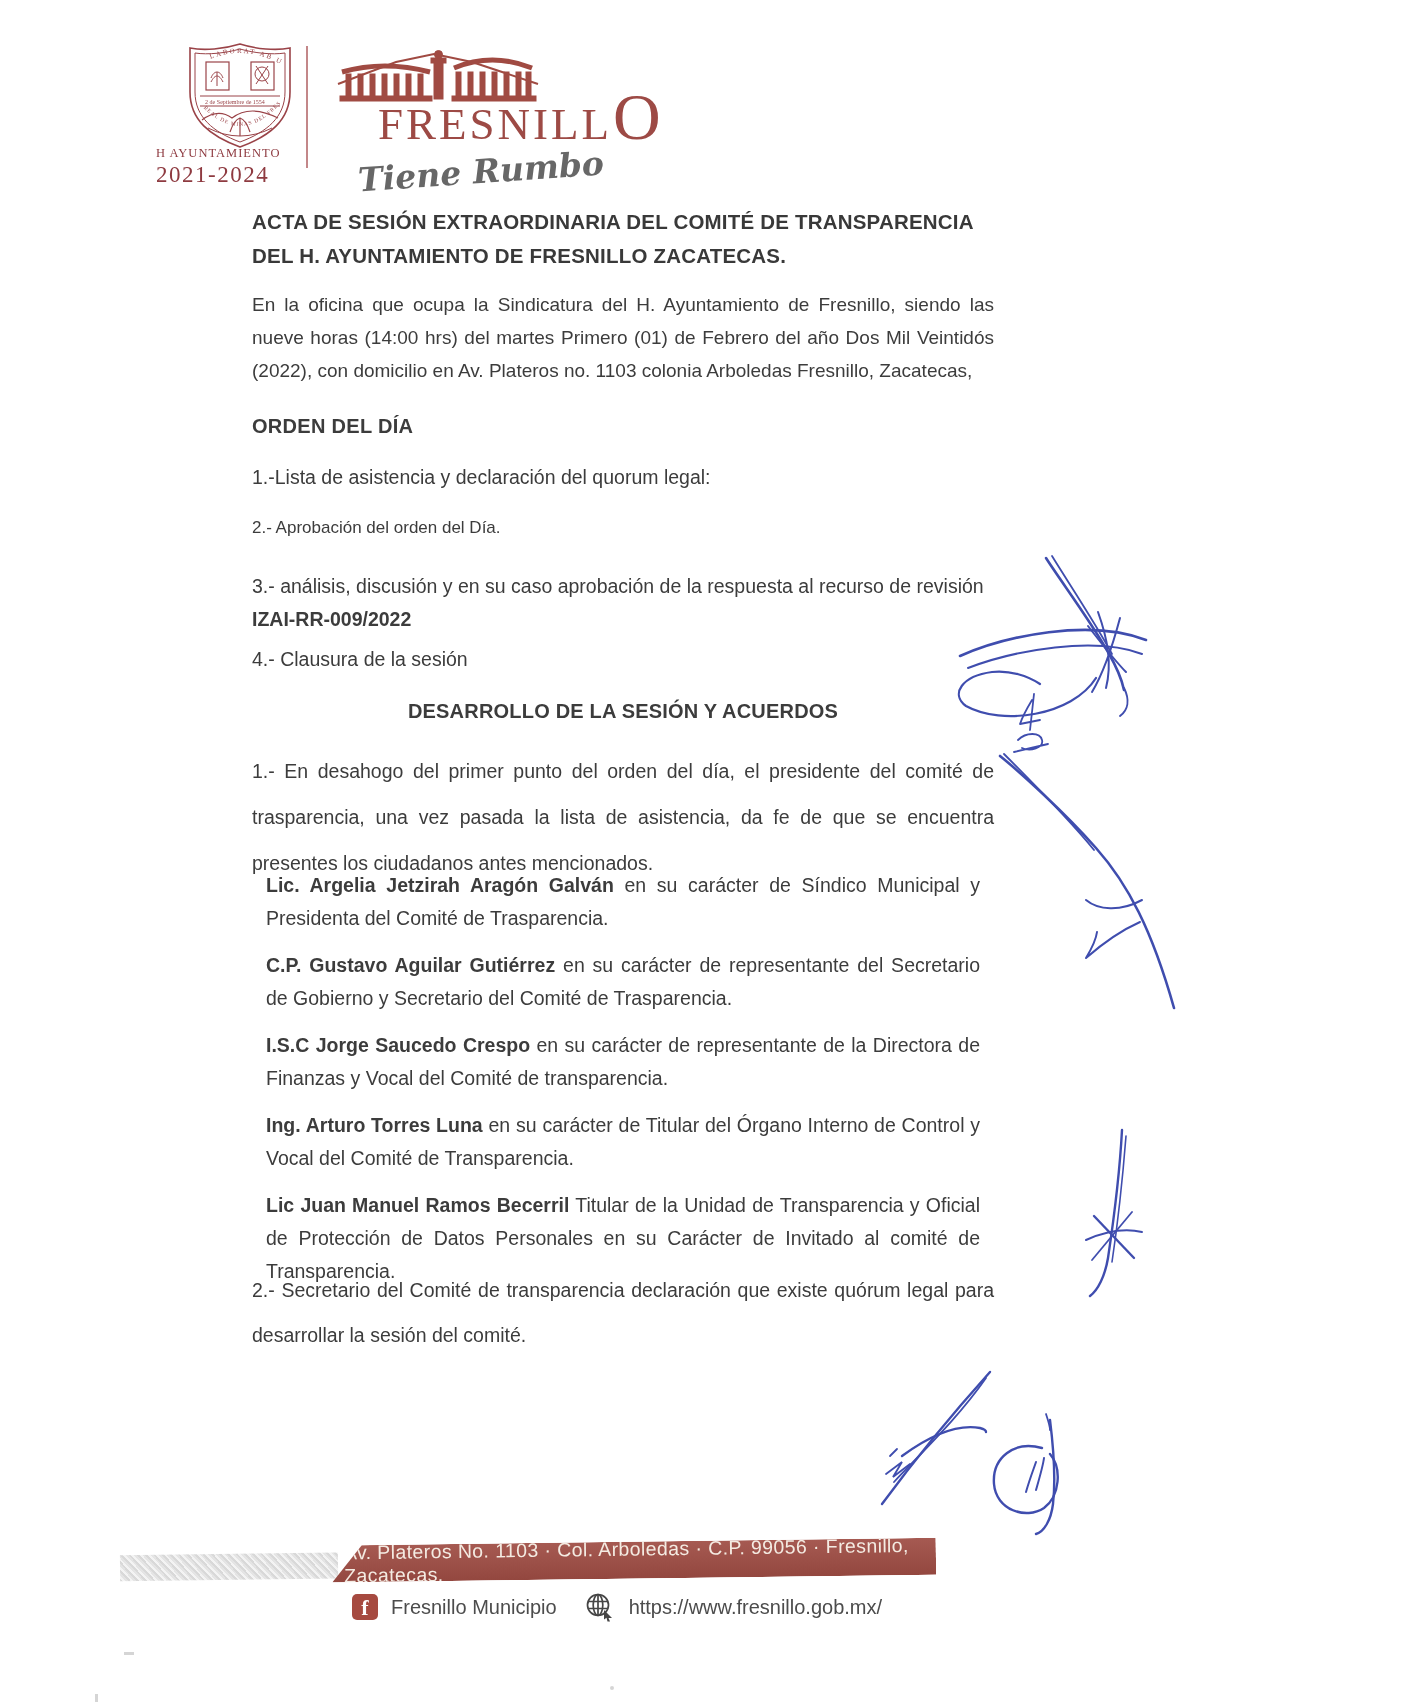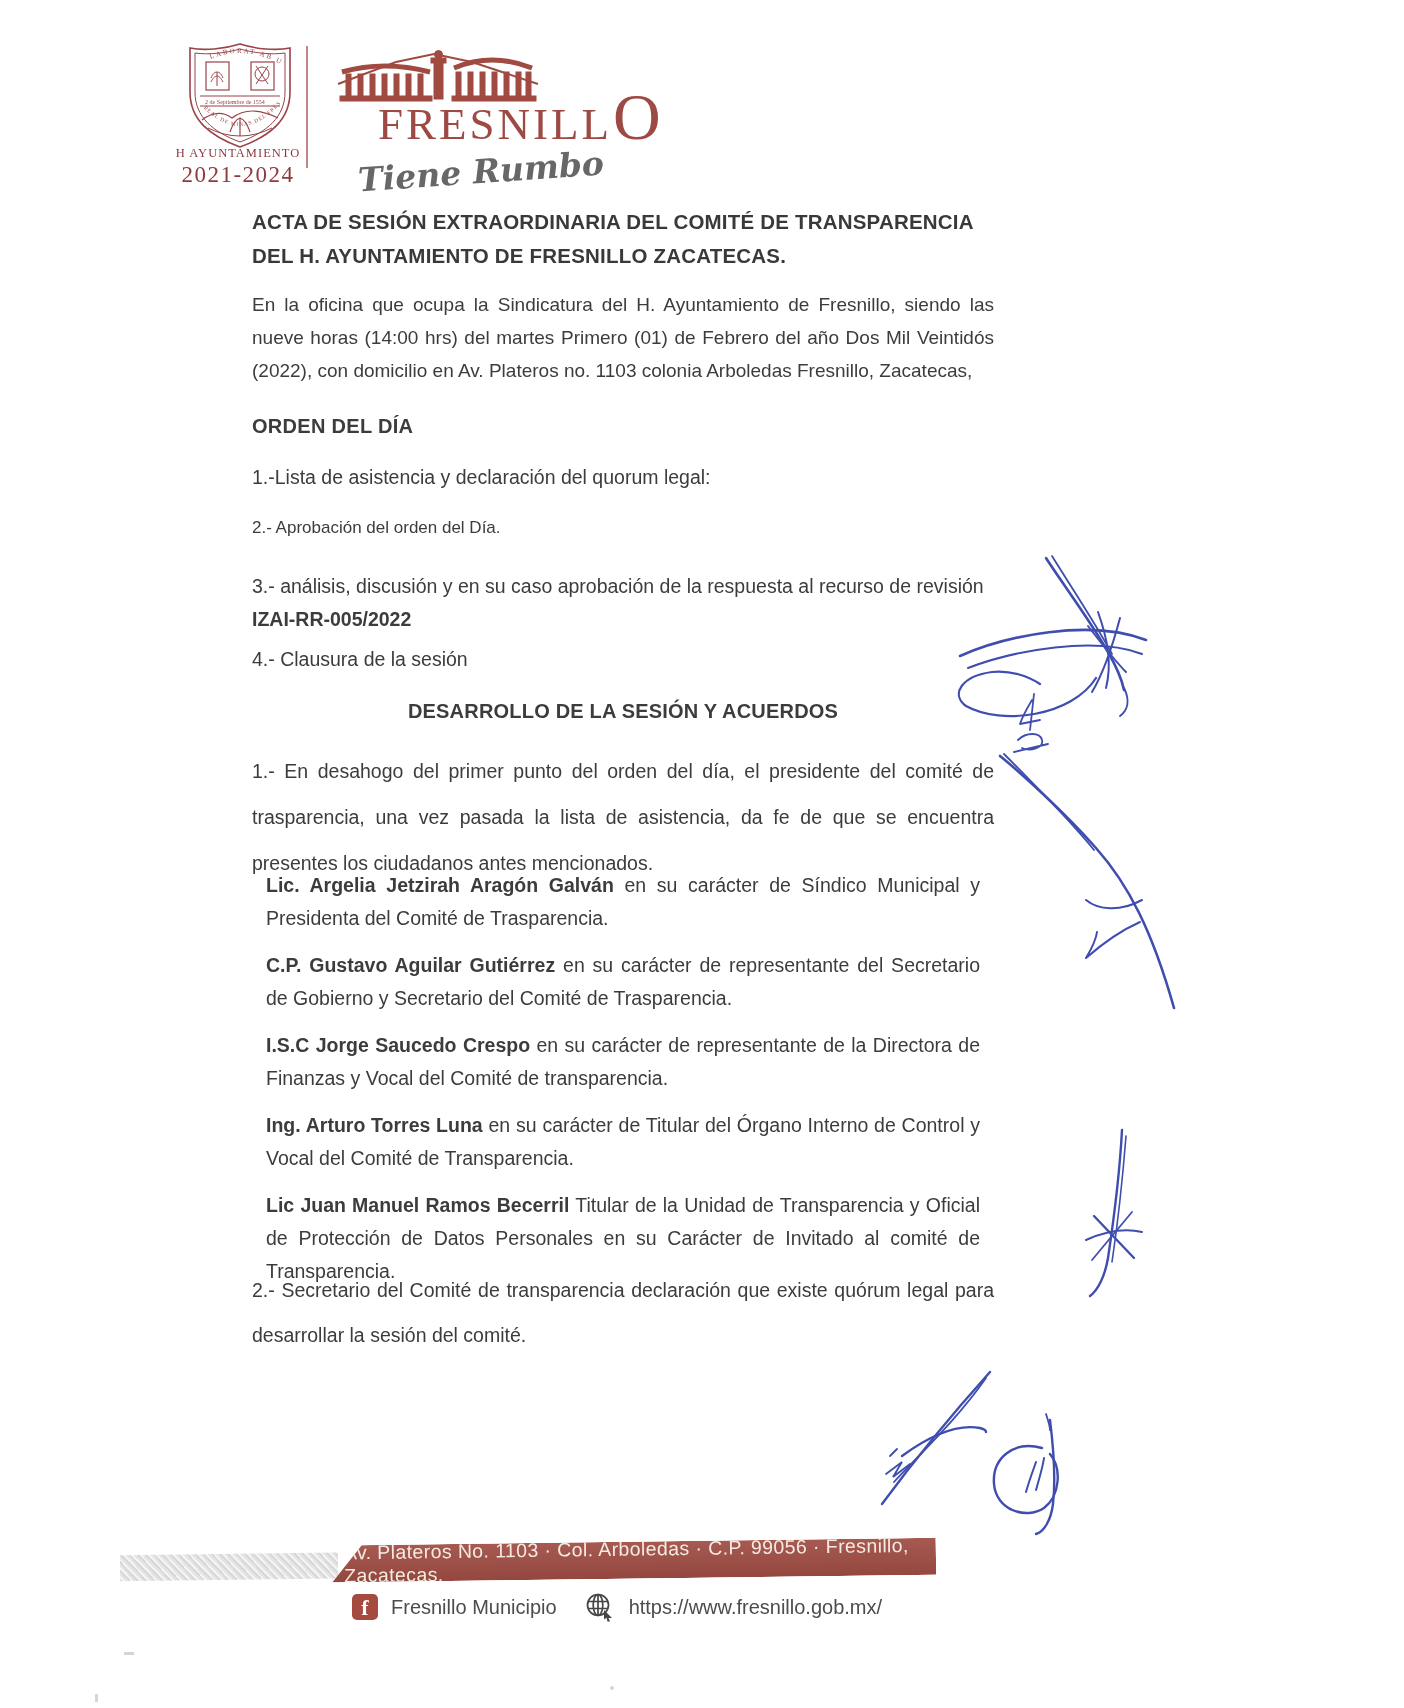--- a/index.html
+++ b/index.html
@@ -3,21 +3,21 @@
 <meta charset="utf-8">
 <style>
   html,body{margin:0;padding:0;background:#d8d8d8;}
   .page{position:relative;width:1404px;height:1708px;background:#ffffff;overflow:hidden;
         font-family:"Liberation Sans","DejaVu Sans",sans-serif;color:#3c3c3c;}
   .abs{position:absolute;}
   .b{font-weight:bold;}
 
   
   .seal-svg{position:absolute;left:178px;top:40px;}
-  .seal-caption{position:absolute;left:164px;top:146px;width:148px;text-align:center;
+  .seal-caption{position:absolute;left:156px;top:146px;width:148px;
                 font-family:"Liberation Serif","DejaVu Serif",serif;color:#8e3a40;}
   .seal-caption .l1{font-size:12.5px;letter-spacing:1px;display:block;}
   .seal-caption .l2{font-size:23px;letter-spacing:1.5px;display:block;margin-top:1px;}
   .header-divider{position:absolute;left:306px;top:46px;width:2px;height:122px;background:#b4696b;opacity:.8;}
   .logo-monument{position:absolute;left:334px;top:50px;}
   .logo-text{position:absolute;left:330px;top:92px;display:flex;align-items:baseline;
              font-family:"Liberation Serif","DejaVu Serif",serif;color:#9d4a45;margin-left:48px;}
   .logo-text .fres{font-size:45px;letter-spacing:3px;}
   .logo-text .big-o{font-size:66px;line-height:50px;margin-left:1px;}
   .logo-tagline{position:absolute;left:358px;top:152px;font-family:"DejaVu Serif",serif;
@@ -135,21 +135,21 @@
 
   <div class="doc abs title">ACTA DE SESIÓN EXTRAORDINARIA DEL COMITÉ DE TRANSPARENCIA DEL H. AYUNTAMIENTO DE FRESNILLO ZACATECAS.</div>
 
   <div class="doc abs intro">En la oficina que ocupa la Sindicatura del H. Ayuntamiento de Fresnillo, siendo las nueve horas (14:00 hrs) del martes Primero (01) de Febrero del año Dos Mil Veintidós (2022), con domicilio en Av. Plateros no. 1103 colonia Arboledas Fresnillo, Zacatecas,</div>
 
   <div class="doc abs orden-h">ORDEN DEL DÍA</div>
   <div class="doc abs item1">1.-Lista de asistencia y declaración del quorum legal:</div>
   <div class="doc abs item2">2.- Aprobación del orden del Día.</div>
   <div class="doc abs item3">
     <span>3.- análisis, discusión y en su caso aprobación de la respuesta al recurso de revisión</span><br>
-    <span class="b">IZAI-RR-005/2022</span>
+    <span class="b">IZAI-RR-009/2022</span>
   </div>
   <div class="doc abs item4">4.- Clausura de la sesión</div>
 
   <div class="doc abs des-h">DESARROLLO DE LA SESIÓN Y ACUERDOS</div>
   <div class="doc abs p1">1.- En desahogo del primer punto del orden del día, el presidente del comité de trasparencia, una vez pasada la lista de asistencia, da fe de que se encuentra presentes los ciudadanos antes mencionados.</div>
 
   <div class="doc abs attendees">
     <p><span class="b">Lic. Argelia Jetzirah Aragón Galván</span><span> en su carácter de Síndico Municipal y Presidenta del Comité de Trasparencia.</span></p>
     <p><span class="b">C.P. Gustavo Aguilar Gutiérrez</span><span> en su carácter de representante del Secretario de Gobierno y Secretario del Comité de Trasparencia.</span></p>
     <p><span class="b">I.S.C Jorge Saucedo Crespo</span><span> en su carácter de representante de la Directora de Finanzas y Vocal del Comité de transparencia.</span></p>

